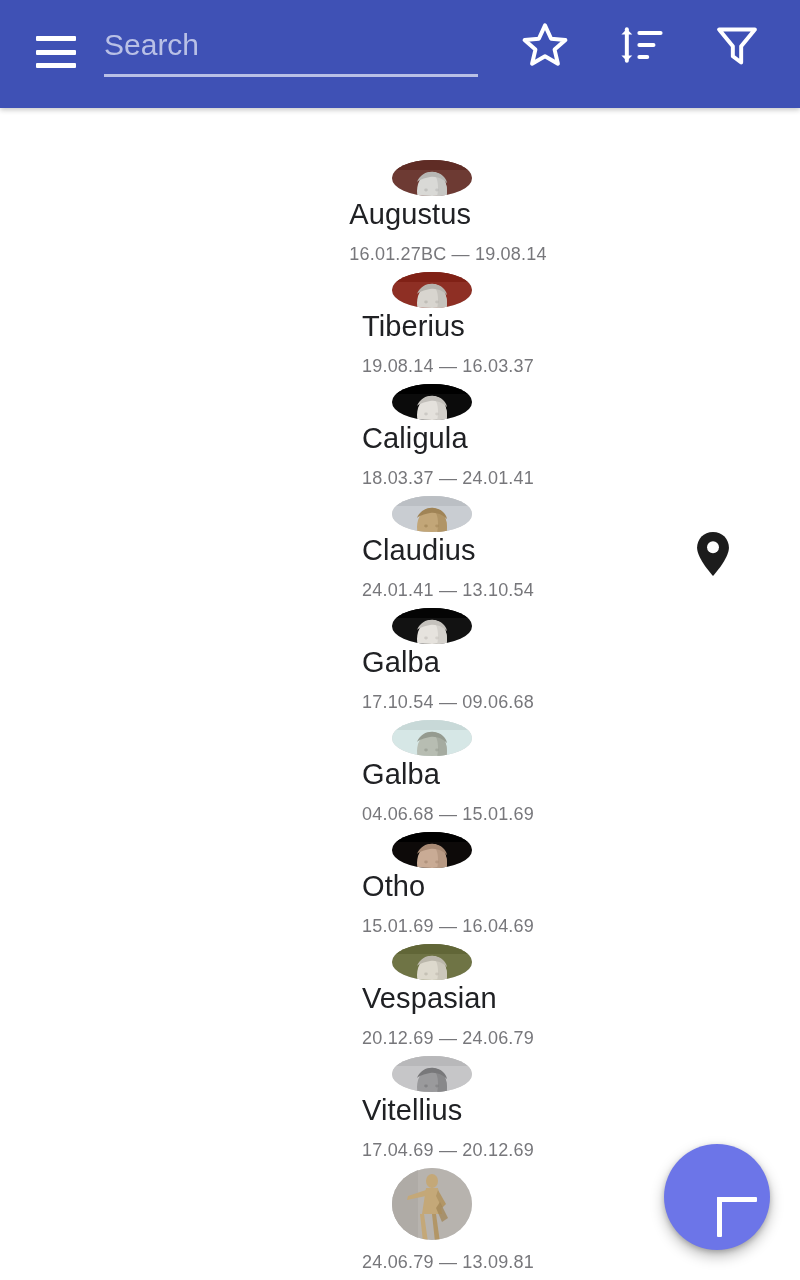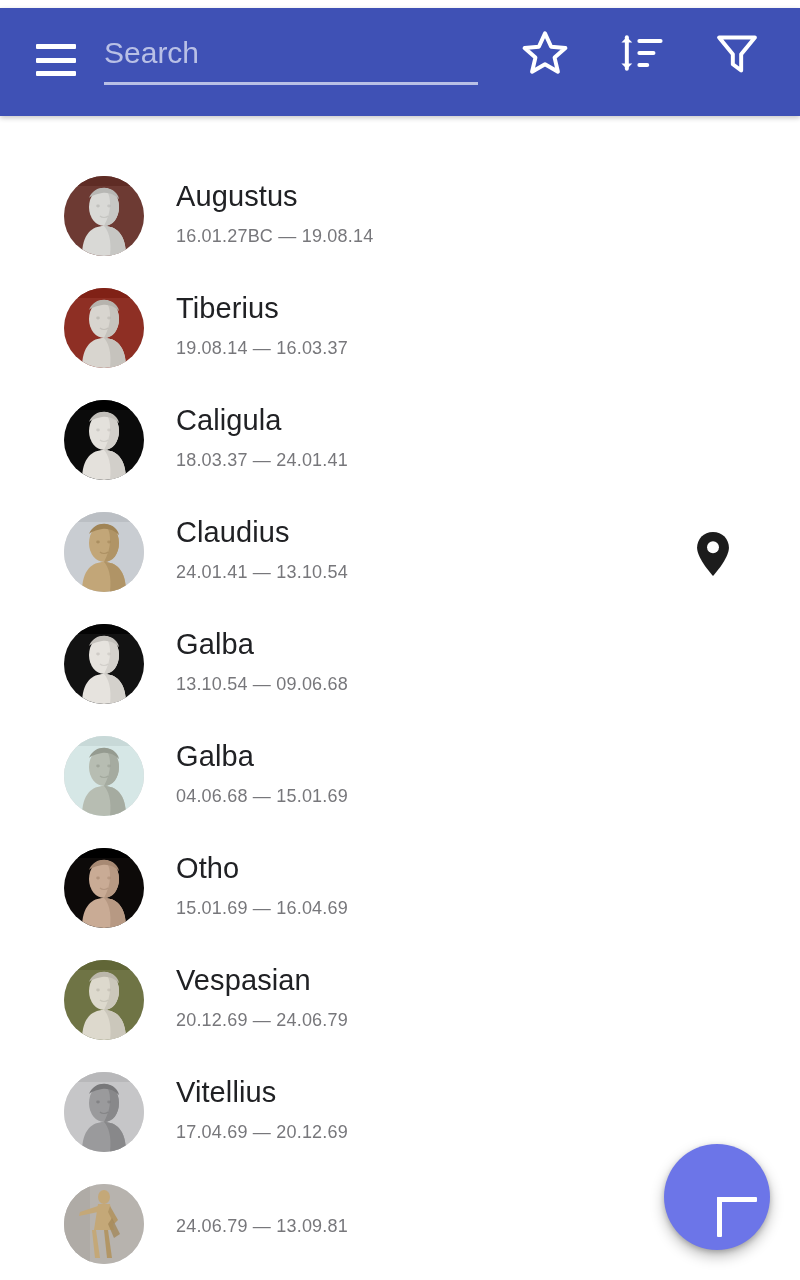--- a/index.html
+++ b/index.html
@@ -17,21 +17,21 @@
     position: relative;
     width: 800px;
     height: 1280px;
     background: #ffffff;
     overflow: hidden;
   }
 
   
   .toolbar {
     position: absolute;
-    top: 8px; left: 0;
+    top: 0; left: 0;
     width: 800px;
     height: 108px;
     background: #3f51b5;
     display: flex;
     align-items: center;
     box-shadow: 0 2px 5px rgba(0,0,0,0.22);
     z-index: 20;
   }
 
   .hamburger {
@@ -116,20 +116,21 @@
     padding-top: 52px;
   }
 
   .row {
     position: relative;
     height: 112px;
     display: flex;
     align-items: center;
     padding-left: 64px;
     cursor: pointer;
+    flex-direction: column;
   }
 
   .avatar {
     width: 80px;
     height: 80px;
     min-width: 80px;
     border-radius: 50%;
     overflow: hidden;
     position: relative;
     background: #cfcfcf;
@@ -335,21 +336,21 @@
     <ellipse cx="40" cy="31" rx="15" ry="19" fill="#e6e3de"></ellipse>
     <path d="M40 12 C48 12 55 19 55 31 C55 42 49 50 40 50 C44 42 46 36 46 28 C46 20 44 15 40 12 Z" fill="#d4d1cc"></path>
     <path d="M25 22 C28 14 36 11 42 12 C49 13 54 17 55 23 C50 18 44 16 38 17 C32 18 27 20 25 22 Z" fill="#c4c1bc"></path>
     <ellipse cx="34" cy="30" rx="1.8" ry="1.4" fill="#c4c1bc" opacity="0.7"></ellipse>
     <ellipse cx="45" cy="30" rx="1.8" ry="1.4" fill="#c4c1bc" opacity="0.55"></ellipse>
     <path d="M36 40 C38 42 42 42 44 40" stroke="#c4c1bc" stroke-width="1.2" fill="none" opacity="0.6"></path>
   </svg>
         </div>
         <div class="row-text">
           <div class="row-title">Galba</div>
-          <div class="row-sub">13.10.54 — 09.06.68</div>
+          <div class="row-sub">17.10.54 — 09.06.68</div>
         </div>
       </div>
       <div class="row">
         <div class="avatar">
           <svg viewBox="0 0 80 80" preserveAspectRatio="xMidYMid slice">
     <rect width="80" height="80" fill="#d6e7e6"></rect>
     <rect x="0" y="0" width="80" height="10" fill="#c8d9d8"></rect>
     <path d="M18 80 C18 58 28 50 40 50 C52 50 62 58 62 80 Z" fill="#b7bdb2"></path>
     <path d="M40 50 C52 50 62 58 62 80 L46 80 C48 64 44 54 40 50 Z" fill="#a5aba0"></path>
     <ellipse cx="40" cy="31" rx="15" ry="19" fill="#b7bdb2"></ellipse>

